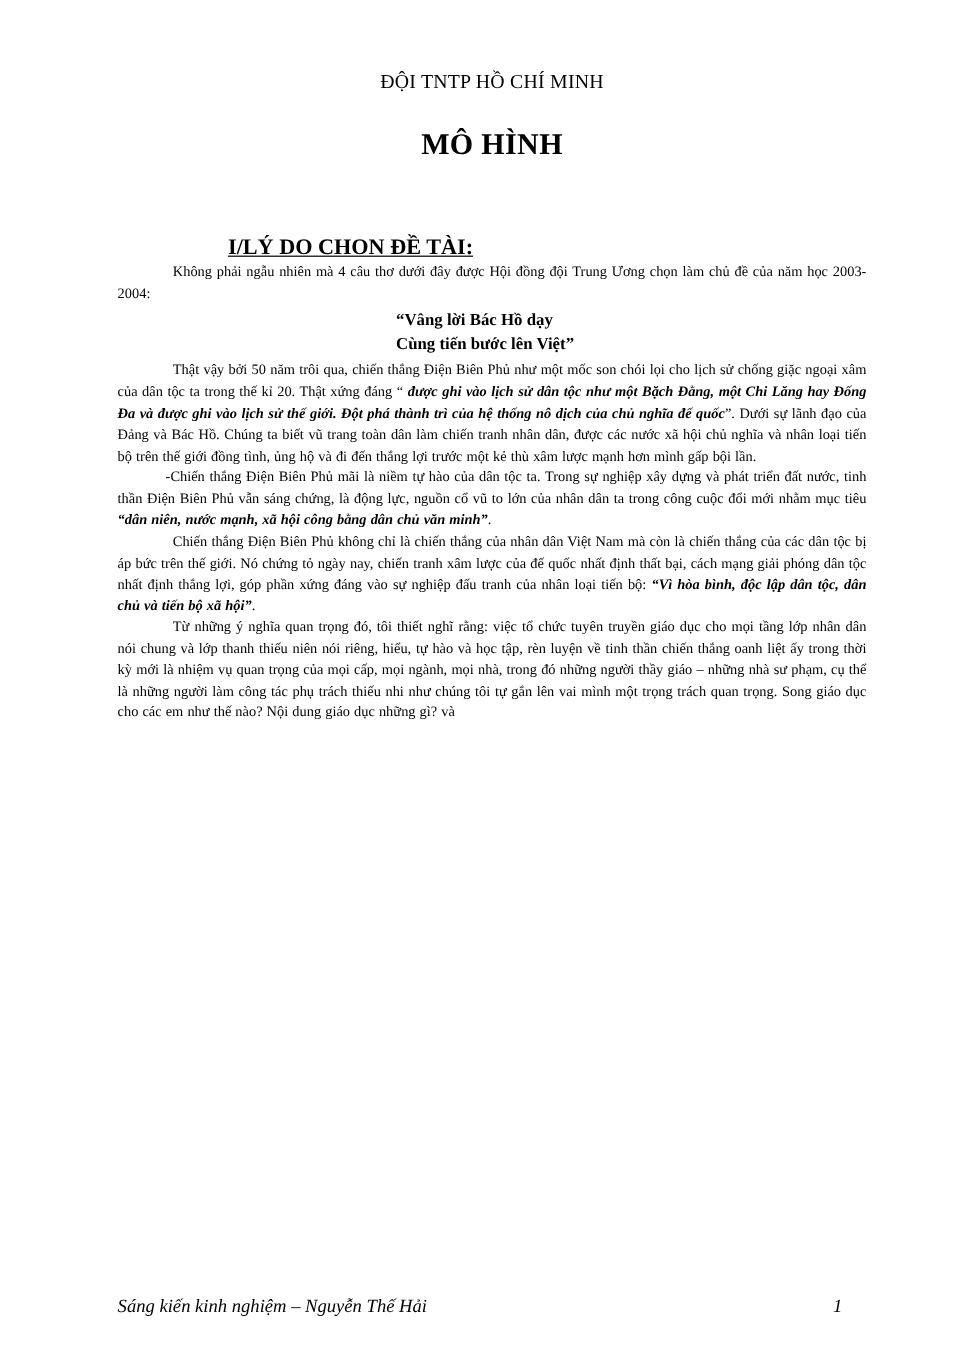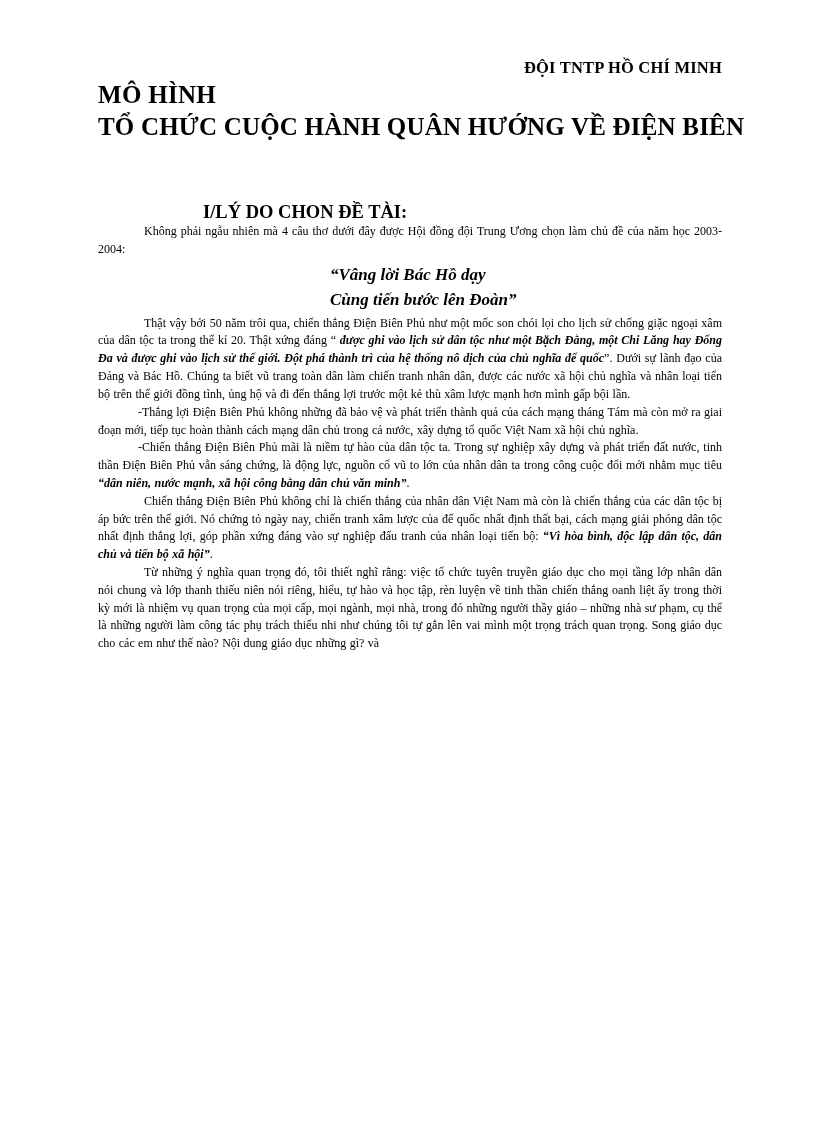--- a/index.html
+++ b/index.html
@@ -16,50 +16,52 @@
     font-family: "Liberation Serif", "DejaVu Serif", serif;
     color: #000000;
   }
   .content {
     position: absolute;
     left: 98px;
     top: 56px;
     width: 624px;
   }
   .org-line {
-    text-align: right;
-    font-weight: bold;
+    text-align: center;
+    font-weight: normal;
     font-size: 16.5px;
     letter-spacing: 0.2px;
     line-height: 1.42;
   }
   .org-line.second {
     font-size: 17.5px;
   }
   .title-block {
-    text-align: left;
+    margin-top: 26px;
+    text-align: center;
   }
   .title-main {
     font-weight: bold;
     font-size: 25px;
     line-height: 1.26;
     letter-spacing: 0.3px;
   }
   .title-sub {
     font-weight: bold;
     font-size: 25px;
     line-height: 1.26;
     letter-spacing: 0.2px;
     white-space: nowrap;
   }
   .section-heading {
     margin-top: 30px;
-    margin-left: 59px;
+    margin-left: 46px;
     font-weight: bold;
     font-size: 18.5px;
+    text-decoration: underline;
     display: inline-block;
   }
   .heading-row {
     margin-top: 30px;
     padding-left: 46px;
   }
   p.body {
     margin: 0;
     font-size: 12px;
     line-height: 1.485;
@@ -67,23 +69,22 @@
     text-justify: inter-word;
     text-indent: 46px;
     word-spacing: 0.4px;
   }
   p.body.tight {
     text-indent: 40px;
   }
   .poem {
     margin: 4px 0 2px 0;
     padding-left: 232px;
-    font-style: italic;
     font-weight: bold;
-    font-size: 17px;
+    font-size: 14px;
     line-height: 1.46;
   }
   .poem div { white-space: nowrap; }
   .bi {
     font-weight: bold;
     font-style: italic;
   }
   .footer {
     position: absolute;
     left: 98px;
@@ -105,40 +106,42 @@
 <body>
 
 <div class="page">
 
   <div class="content">
 
     <div class="org-line">ĐỘI TNTP HỒ CHÍ MINH</div>
 
     <div class="title-block">
       <div class="title-main">MÔ HÌNH</div>
-      <div class="title-sub">TỔ CHỨC CUỘC HÀNH QUÂN HƯỚNG VỀ ĐIỆN BIÊN</div>
     </div>
 
     <div class="heading-row">
       <span class="section-heading">I/LÝ DO CHON ĐỀ TÀI:</span>
     </div>
 
     <p class="body"><span>Không phải ngẫu nhiên mà 4 câu thơ dưới đây được Hội đồng đội Trung Ương chọn làm chủ đề của năm học 2003-2004:</span></p>
 
     <div class="poem">
       <div>“Vâng lời Bác Hồ dạy</div>
-      <div>Cùng tiến bước lên Đoàn”</div>
+      <div>Cùng tiến bước lên Việt”</div>
     </div>
 
     <p class="body"><span>Thật vậy bởi 50 năm trôi qua, chiến thắng Điện Biên Phủ như một mốc son chói lọi cho lịch sử chống giặc ngoại xâm của dân tộc ta trong thế kỉ 20. Thật xứng đáng “ </span><span class="bi">được ghi vào lịch sử dân tộc như một Bặch Đằng, một Chi Lăng hay Đống Đa và được ghi vào lịch sử thế giới. Đột phá thành trì của hệ thống nô dịch của chủ nghĩa đế quốc</span><span>”. Dưới sự lãnh đạo của Đảng và Bác Hồ. Chúng ta biết vũ trang toàn dân làm chiến tranh nhân dân, được các nước xã hội chủ nghĩa và nhân loại tiến bộ trên thế giới đồng tình, ủng hộ và đi đến thắng lợi trước một kẻ thù xâm lược mạnh hơn mình gấp bội lần.</span></p>
 
-    <p class="body tight"><span>-Thắng lợi Điện Biên Phủ không những đã bảo vệ và phát triển thành quả của cách mạng tháng Tám mà còn mở ra giai đoạn mới, tiếp tục hoàn thành cách mạng dân chủ trong cả nước, xây dựng tổ quốc Việt Nam xã hội chủ nghĩa.</span></p>
 
     <p class="body tight"><span>-Chiến thắng Điện Biên Phủ mãi là niềm tự hào của dân tộc ta. Trong sự nghiệp xây dựng và phát triển đất nước, tinh thần Điện Biên Phủ vẫn sáng chứng, là động lực, nguồn cổ vũ to lớn của nhân dân ta trong công cuộc đổi mới nhằm mục tiêu </span><span class="bi">“dân niên, nước mạnh, xã hội công bằng dân chủ văn minh”</span><span>.</span></p>
 
     <p class="body"><span>Chiến thắng Điện Biên Phủ không chỉ là chiến thắng của nhân dân Việt Nam mà còn là chiến thắng của các dân tộc bị áp bức trên thế giới. Nó chứng tỏ ngày nay, chiến tranh xâm lược của đế quốc nhất định thất bại, cách mạng giải phóng dân tộc nhất định thắng lợi, góp phần xứng đáng vào sự nghiệp đấu tranh của nhân loại tiến bộ: </span><span class="bi">“Vì hòa bình, độc lập dân tộc, dân chủ và tiến bộ xã hội”</span><span>.</span></p>
 
     <p class="body"><span>Từ những ý nghĩa quan trọng đó, tôi thiết nghĩ rằng: việc tổ chức tuyên truyền giáo dục cho mọi tầng lớp nhân dân nói chung và lớp thanh thiếu niên nói riêng, hiểu, tự hào và học tập, rèn luyện về tinh thần chiến thắng oanh liệt ấy trong thời kỳ mới là nhiệm vụ quan trọng của mọi cấp, mọi ngành, mọi nhà, trong đó những người thầy giáo – những nhà sư phạm, cụ thể là những người làm công tác phụ trách thiếu nhi như chúng tôi tự gắn lên vai mình một trọng trách quan trọng. Song giáo dục cho các em như thế nào? Nội dung giáo dục những gì? và</span></p>
 
   </div>
 
+  <div class="footer">
+    <span>Sáng kiến kinh nghiệm – Nguyễn Thế Hải</span>
+    <span class="page-num">1</span>
+  </div>
 
 </div>
 
 </body></html>

